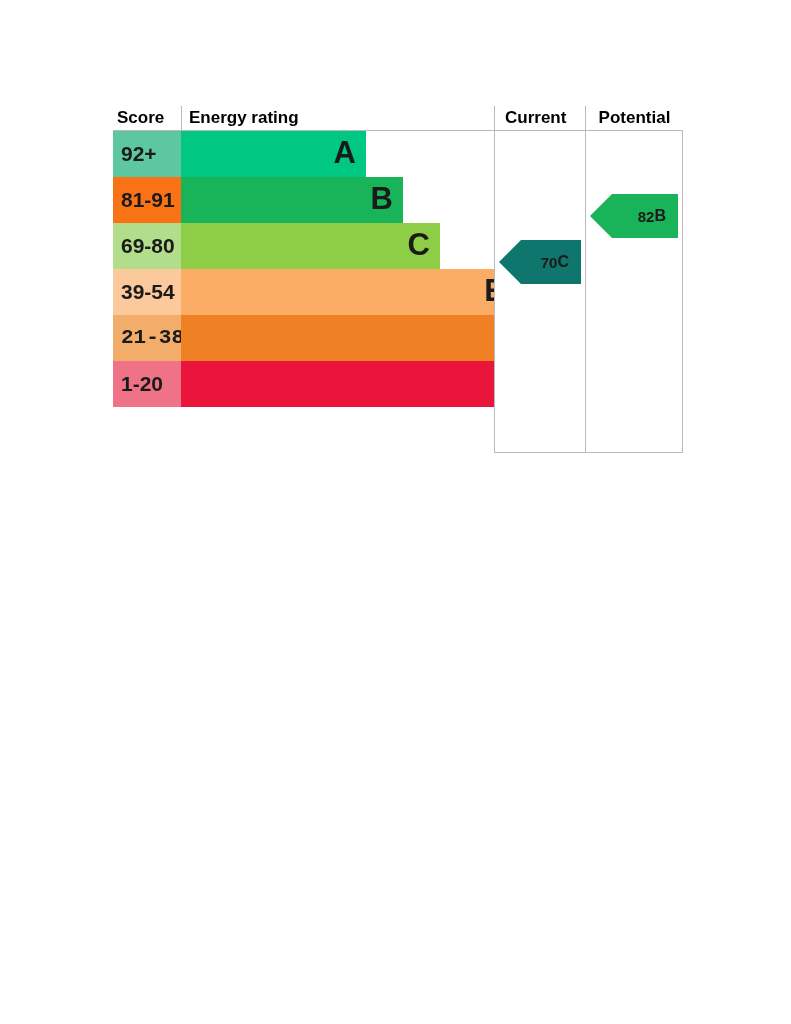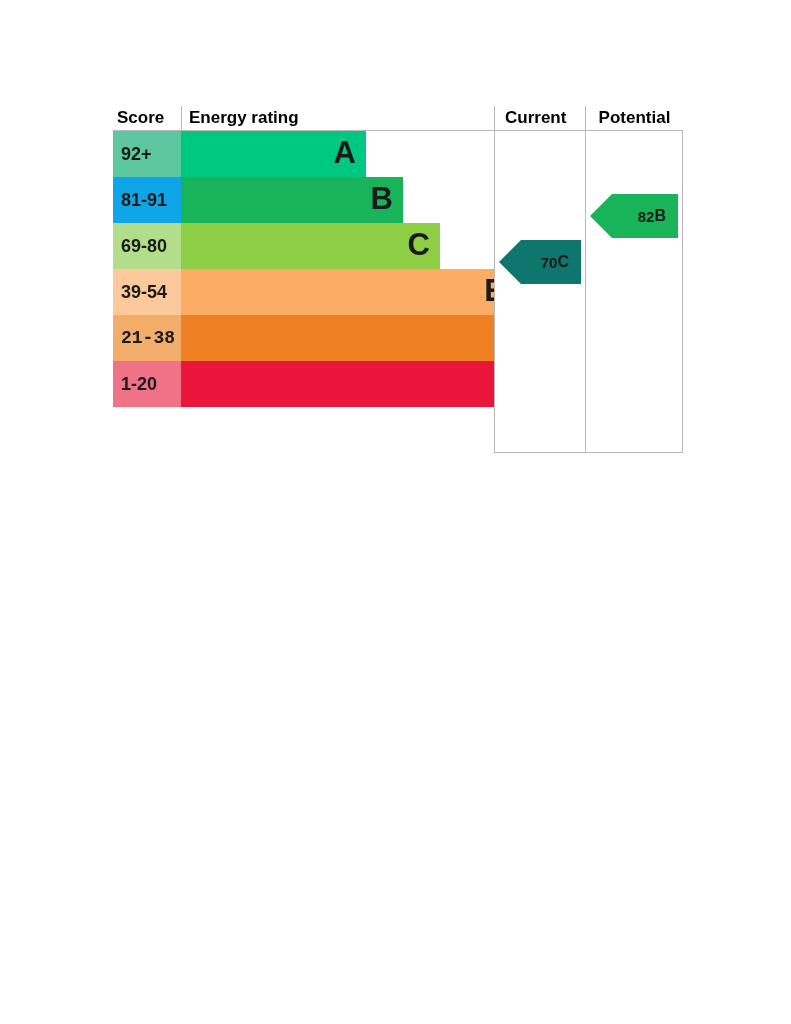--- a/index.html
+++ b/index.html
@@ -81,21 +81,21 @@
 
   .band-score {
     position: absolute;
     left: 0;
     top: 0;
     width: 68px;
     height: 46px;
     line-height: 46px;
     padding-left: 8px;
     box-sizing: border-box;
-    font-size: 18px;
+    font-size: 21px;
     font-weight: bold;
     color: #1a1a1a;
     white-space: nowrap;
   }
 
   .band-bar {
     position: absolute;
     left: 68px;
     top: 0;
     height: 46px;
@@ -180,21 +180,21 @@
     <div class="band-area">
 
       <div class="band-row">
         <div class="band-score" style="background: rgb(93, 200, 160);">92+</div>
         <div class="band-bar" id="bar-a" style="background: rgb(0, 199, 129); width: 185px;">
           <span class="band-letter">A</span>
         </div>
       </div>
 
       <div class="band-row">
-        <div class="band-score" style="background: #0ea5e9;">81-91</div>
+        <div class="band-score" style="background: #f97316;">81-91</div>
         <div class="band-bar" id="bar-b" style="background: rgb(25, 180, 89); width: 222px;">
           <span class="band-letter">B</span>
         </div>
       </div>
 
       <div class="band-row">
         <div class="band-score" style="background: rgb(178, 221, 138);">69-80</div>
         <div class="band-bar" id="bar-c" style="background: rgb(141, 206, 70); width: 259px;">
           <span class="band-letter">C</span>
         </div>

